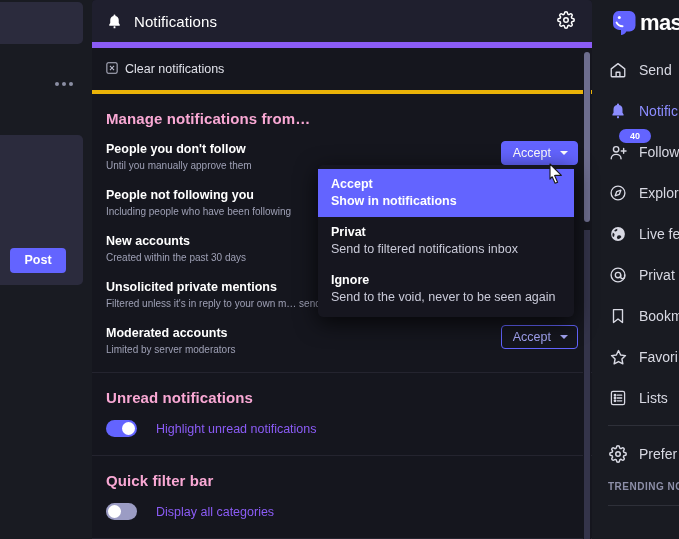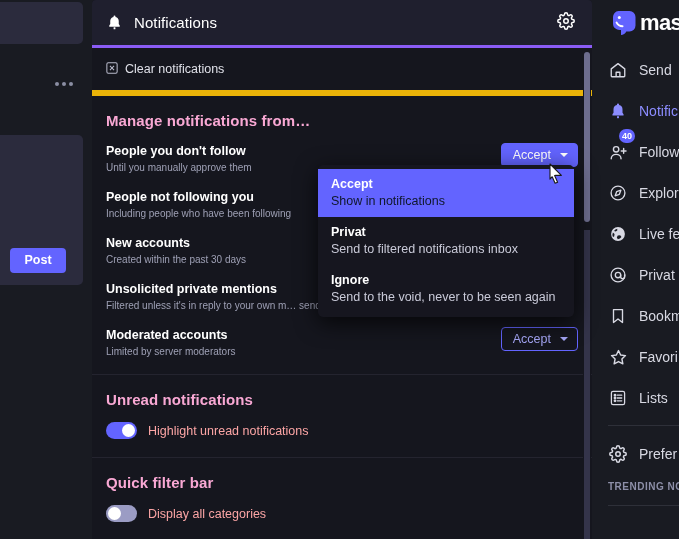--- a/index.html
+++ b/index.html
@@ -99,21 +99,21 @@
     overflow: hidden;
   }
   .col-header {
     height: 48px;
     flex: 0 0 48px;
     background: #1f1f2e;
     display: flex;
     align-items: center;
     padding: 0 14px 0 14px;
     box-sizing: border-box;
-    border-bottom: 3px solid #8b5cf6;
+    border-bottom: 6px solid #8b5cf6;
   }
   .col-header .bell {
     margin-right: 11px;
     display: flex;
     align-items: center;
   }
   .col-header-title {
     font-size: 15px;
     font-weight: normal;
     color: #ffffff;
@@ -134,21 +134,21 @@
   .scroll-area {
     flex: 1;
     position: relative;
     overflow: hidden;
   }
   .clear-bar {
     height: 42px;
     display: flex;
     align-items: center;
     padding-left: 14px;
-    border-bottom: 6px solid #eab308;
+    border-bottom: 4px solid #eab308;
     background: #15161e;
   }
   .clear-link {
     display: flex;
     align-items: center;
     gap: 7px;
     color: #dfe0e8;
     font-size: 12.5px;
     cursor: pointer;
     text-decoration: none;
@@ -241,21 +241,22 @@
     position: absolute;
     top: 2px;
     width: 13px; height: 13px;
     border-radius: 50%;
     background: #ffffff;
   }
   .toggle.on .knob { left: 16px; }
   .toggle.off .knob { left: 2px; }
   .toggle-label {
     font-size: 12.5px;
-    color: #fca5a5;
+    color: #8b5cf6;
+    margin-left: 8px;
   }
 
   
   .vscroll {
     position: absolute;
     right: 1px;
     top: 0;
     width: 8px;
     bottom: 0;
     background: #15161e;
@@ -300,21 +301,21 @@
     font-weight: bold;
     color: #ffffff;
     line-height: 16px;
   }
   .dd-sub {
     font-size: 12.5px;
     color: #c9cad8;
     line-height: 16px;
     margin-top: 1px;
   }
-  .dd-item.active .dd-sub { color: #0f172a; }
+  .dd-item.active .dd-sub { color: #ffffff; font-weight: bold; }
 
   .cursor {
     position: absolute;
     left: 549px;
     top: 163px;
     z-index: 60;
     pointer-events: none;
   }
 
   
@@ -370,21 +371,21 @@
     display: flex;
     align-items: center;
     justify-content: center;
   }
   .badge {
     position: absolute;
     left: 11px;
     top: -9px;
     min-width: 14px;
     height: 14px;
-    padding: 0 3px;
+    padding: 0 11px;
     border-radius: 7px;
     background: #6364ff;
     color: #fff;
     font-size: 9px;
     font-weight: bold;
     line-height: 14px;
     text-align: center;
     box-sizing: border-box;
   }
   .nav-sep {

